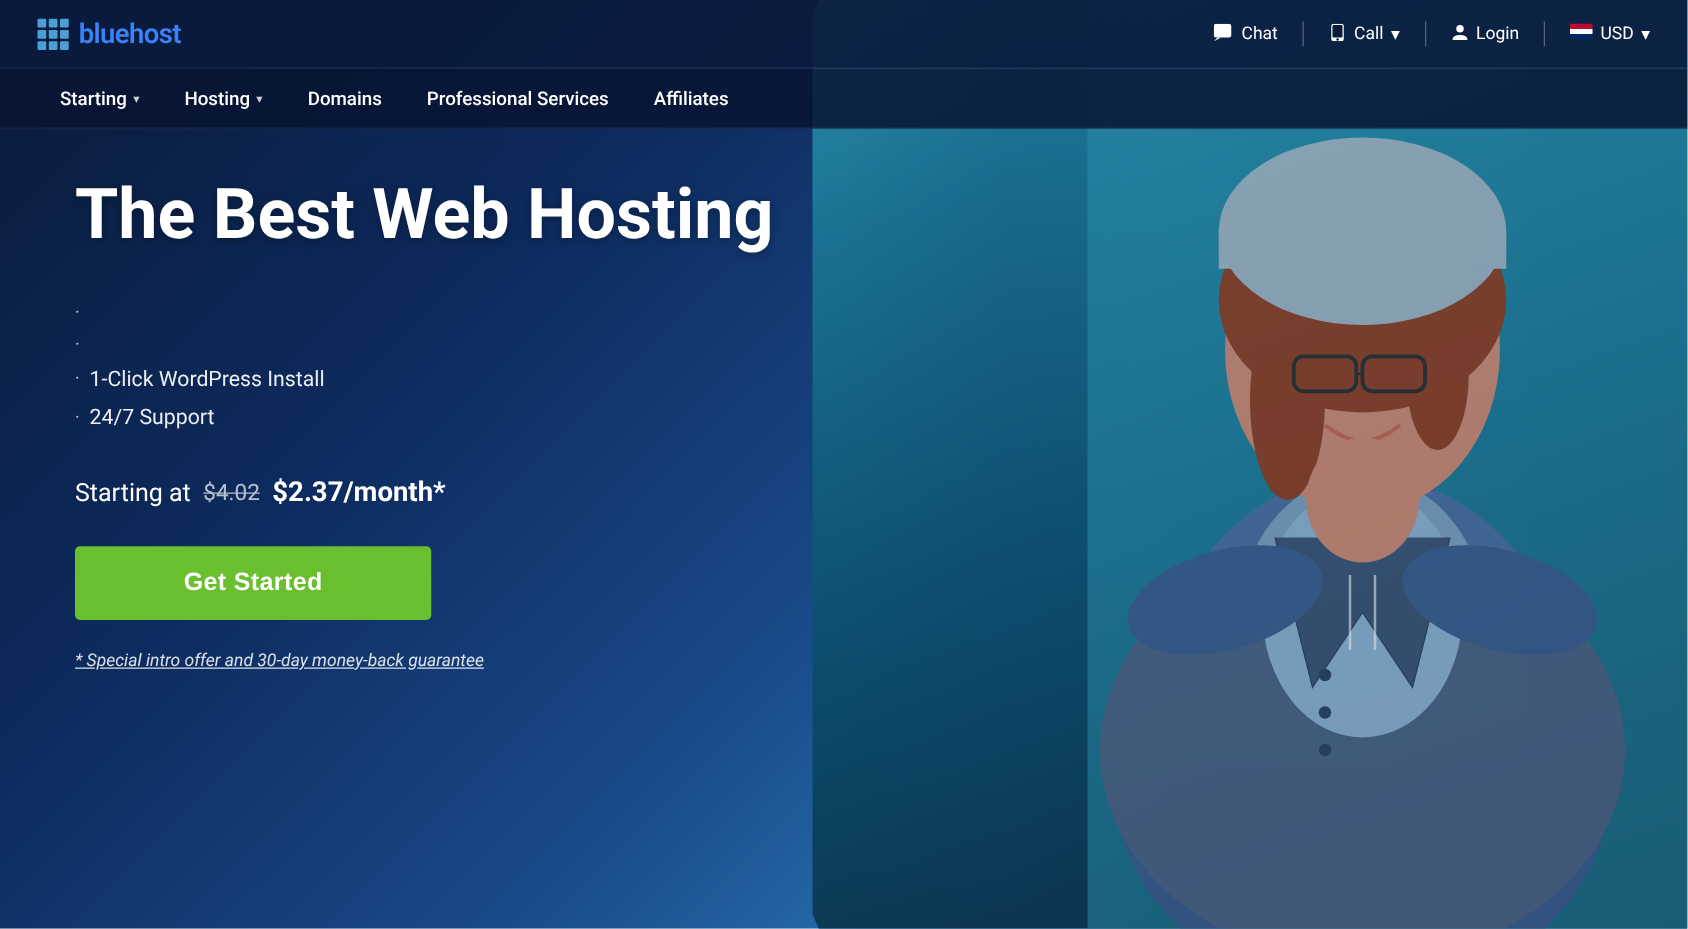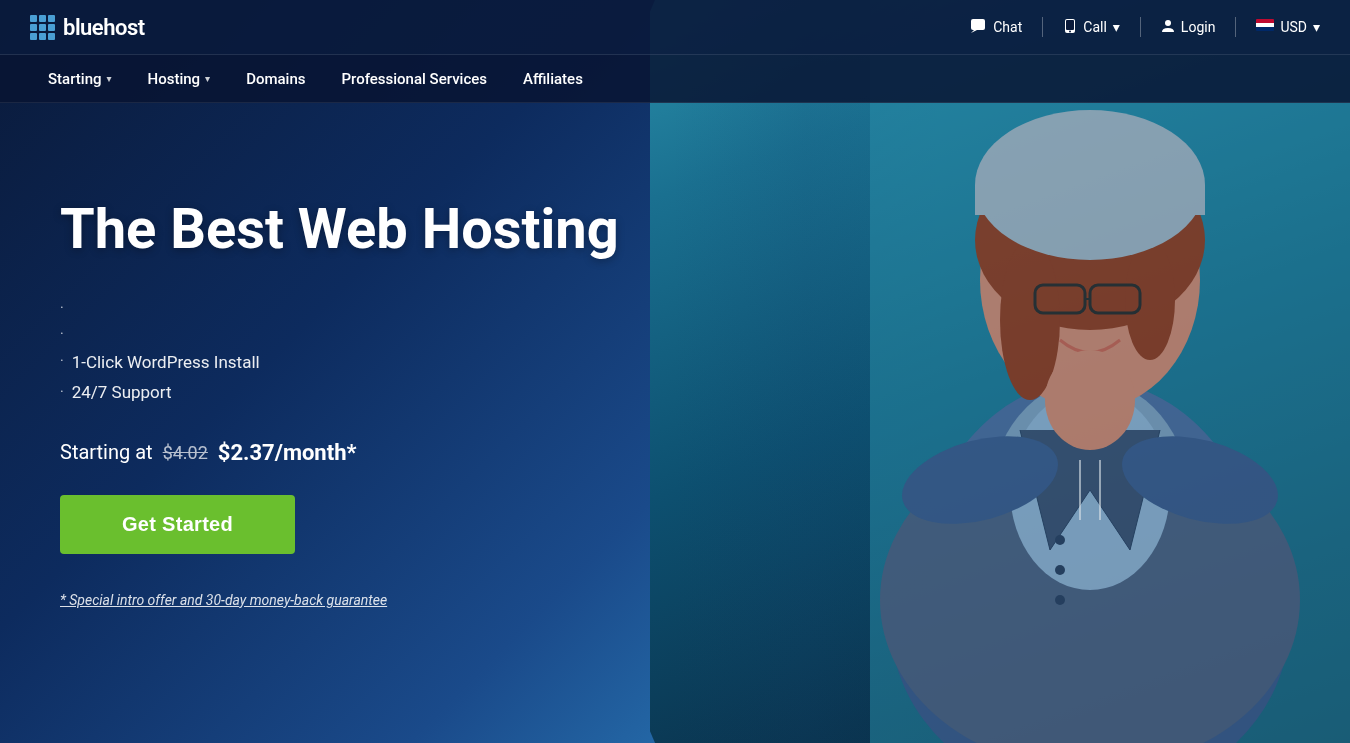--- a/index.html
+++ b/index.html
@@ -54,21 +54,21 @@
     }
 
     .logo-dot {
       width: 7px;
       height: 7px;
       background: #4a9fd4;
       border-radius: 1px;
     }
 
     .logo-text {
-      color: #ffffff;
+      color: #3b82f6;
       font-size: 22px;
       font-weight: 600;
       letter-spacing: -0.5px;
     }
 
     
     nav {
       position: relative;
       z-index: 10;
       background: rgba(8, 20, 50, 0.85);
@@ -120,21 +120,21 @@
     .divider-v {
       width: 1px;
       height: 20px;
       background: rgba(255,255,255,0.3);
     }
 
     
     .hero-content {
       position: relative;
       z-index: 5;
-      padding: 94px 60px 60px 60px;
+      padding: 36px 60px 60px 60px;
       max-width: 700px;
     }
 
     .hero-title {
       font-size: 56px;
       font-weight: 700;
       color: white;
       line-height: 1.15;
       margin-bottom: 35px;
       text-shadow: 0 2px 8px rgba(0,0,0,0.3);
@@ -190,23 +190,23 @@
     .cta-button {
       background: #6abf2e;
       color: white;
       border: none;
       padding: 18px 60px;
       font-size: 20px;
       font-weight: 600;
       border-radius: 4px;
       cursor: pointer;
       display: block;
-      width: 235px;
+      width: 285px;
       text-align: center;
-      margin-bottom: 36px;
+      margin-bottom: 22px;
       transition: background 0.2s;
       letter-spacing: 0.3px;
     }
 
     .guarantee-text {
       color: rgba(255,255,255,0.85);
       font-size: 14px;
       font-style: italic;
       text-decoration: underline;
       cursor: pointer;

